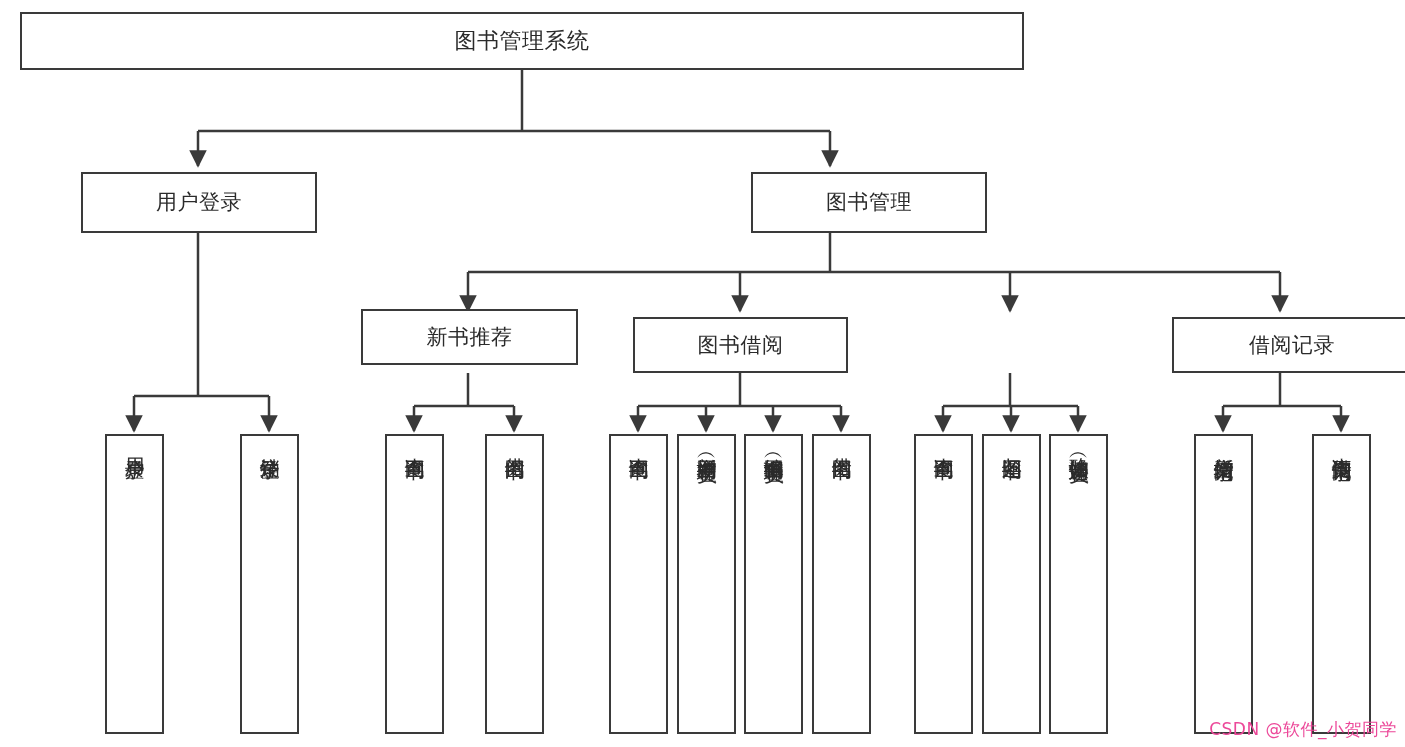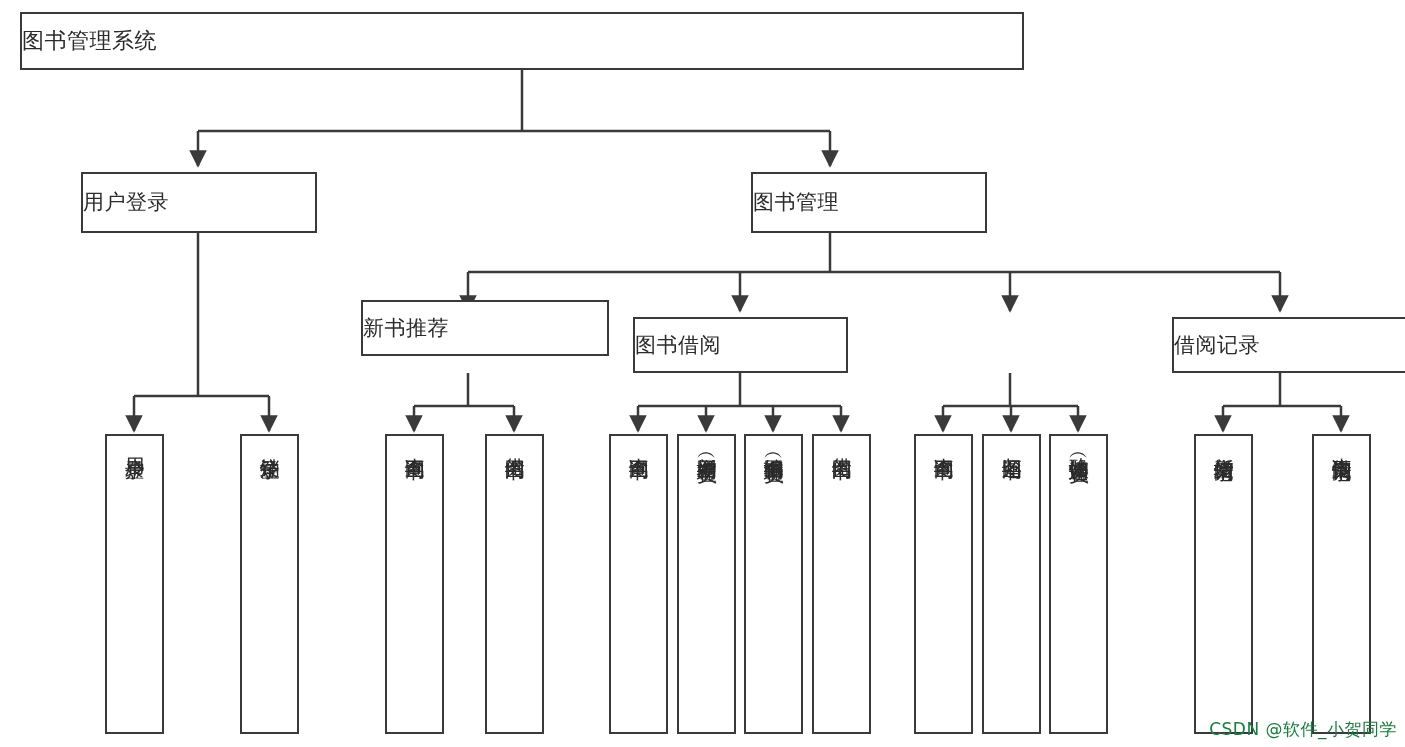--- a/index.html
+++ b/index.html
@@ -26,21 +26,21 @@
     height: 747px;
     pointer-events: none;
   }
   .node {
     position: absolute;
     box-sizing: border-box;
     background: #ffffff;
     border: 2.5px solid #3a3a3a;
     display: flex;
     align-items: center;
-    justify-content: flex-start;
+    justify-content: center;
     z-index: 2;
   }
   .node-label {
     color: #2b2b2b;
     font-size: 21px;
     line-height: 1.05;
     letter-spacing: 0.5px;
     white-space: nowrap;
   }
   .node.root .node-label { font-size: 22px; }
@@ -60,21 +60,21 @@
     line-height: 1.18;
     letter-spacing: 1px;
     white-space: pre;
     text-align: start;
   }
   .watermark {
     position: absolute;
     right: 8px;
     bottom: 6px;
     font-size: 17px;
-    color: #15803d;
+    color: #ec4899;
     letter-spacing: 0.5px;
     white-space: nowrap;
     z-index: 3;
   }
 </style>
 </head>
 <body>
 
 <div id="diagram-canvas">
 
@@ -132,21 +132,21 @@
     <span class="node-label">图书管理系统</span>
   </div>
 
   <div class="node level2" style="left:81px; top:172px; width:236px; height:61px;">
     <span class="node-label">用户登录</span>
   </div>
   <div class="node level2" style="left:712px; top:172px; width:236px; height:61px;margin-left:39px;">
     <span class="node-label">图书管理</span>
   </div>
 
-  <div class="node level3" style="left:361px; top:300px; width:248px; height:56px;">
+  <div class="node level3" style="left:361px; top:309px; width:217px; height:56px;">
     <span class="node-label">新书推荐</span>
   </div>
   <div class="node level3" style="left:633px; top:317px; width:215px; height:56px;">
     <span class="node-label">图书借阅</span>
   </div>
   <div class="node level3" style="left:1172px; top:317px; width:240px; height:56px;">
     <span class="node-label">借阅记录</span>
   </div>
 
   <div class="node leaf" style="left:105px; top:434px; width:59px; height:300px;">

